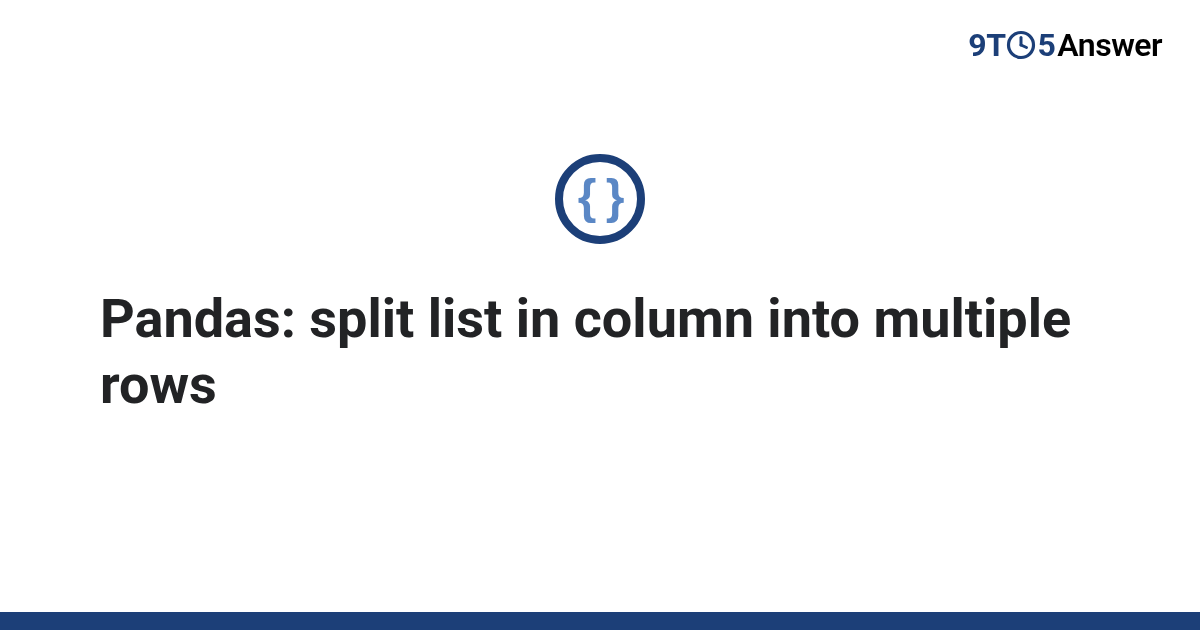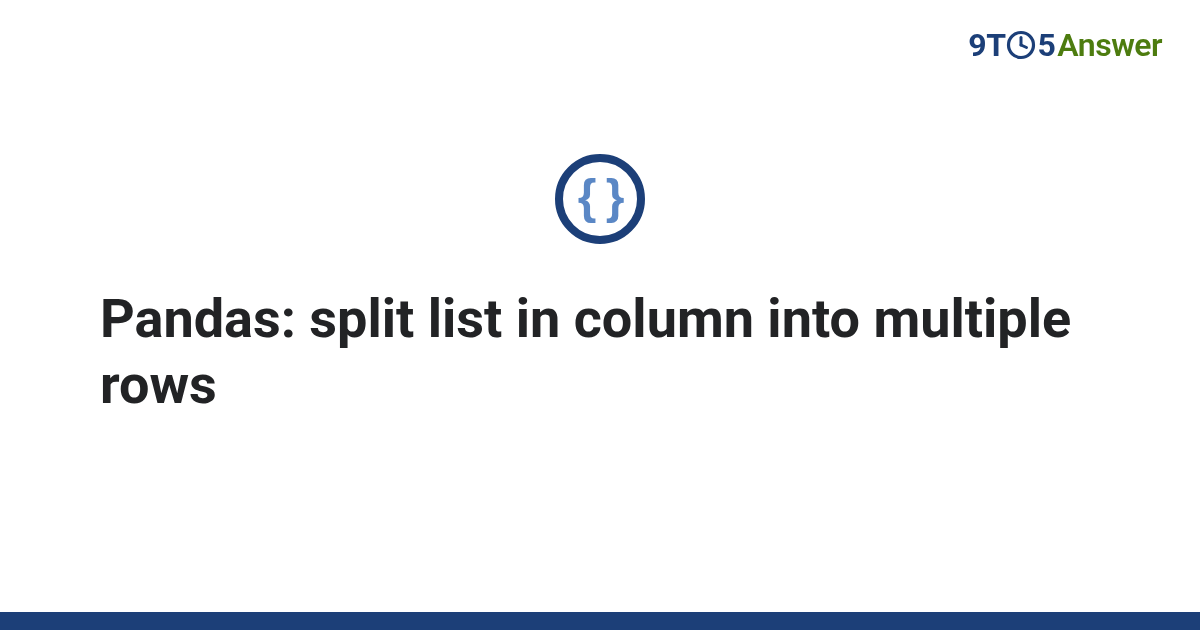--- a/index.html
+++ b/index.html
@@ -47,21 +47,21 @@
     }
     .logo-clock svg {
       width: 30px;
       height: 30px;
     }
     .logo-5 {
       color: #1c3f78;
       font-weight: 700;
     }
     .logo-answer {
-      color: #4d7c0f;
+      color: #000000;
       font-weight: 600;
       margin-left: 2px;
     }
     .content {
       flex: 1;
       display: flex;
       flex-direction: column;
       align-items: center;
       justify-content: center;
       padding: 0 70px 40px 70px;

